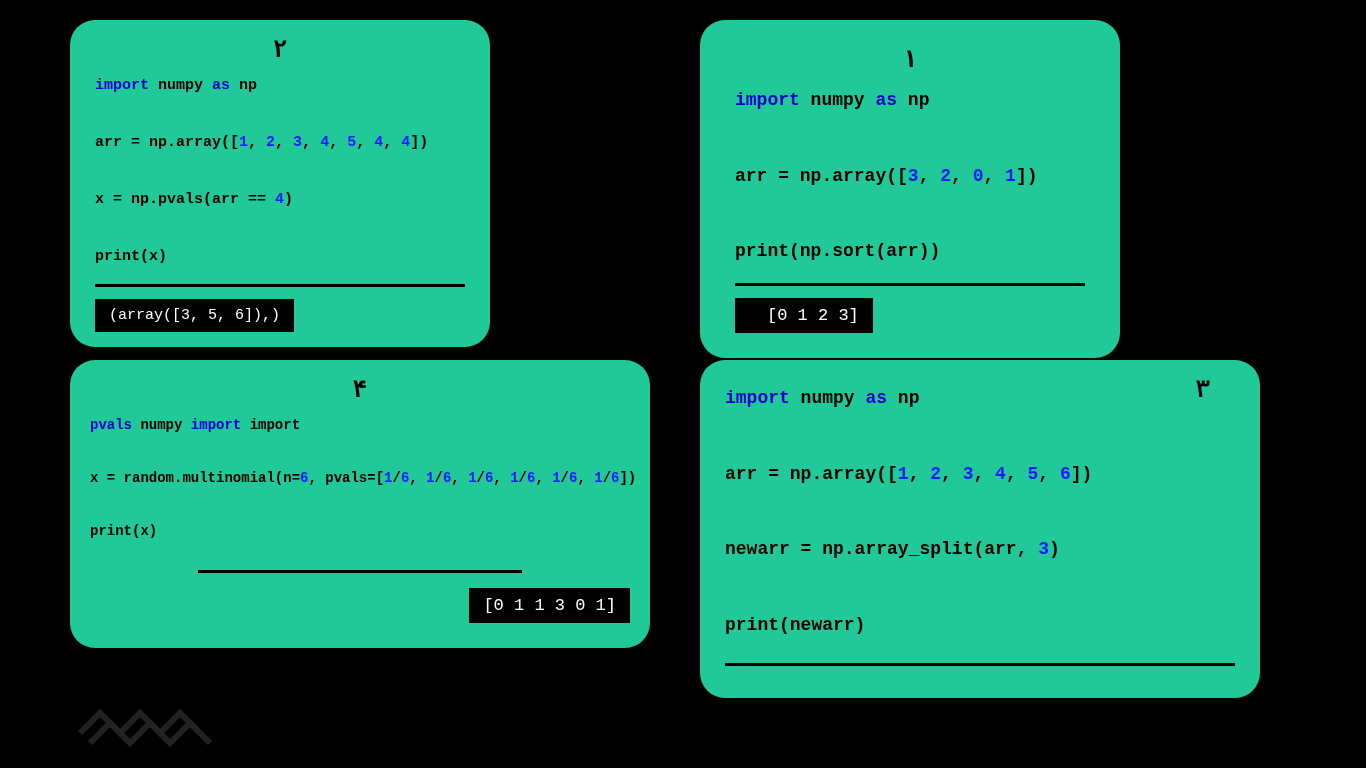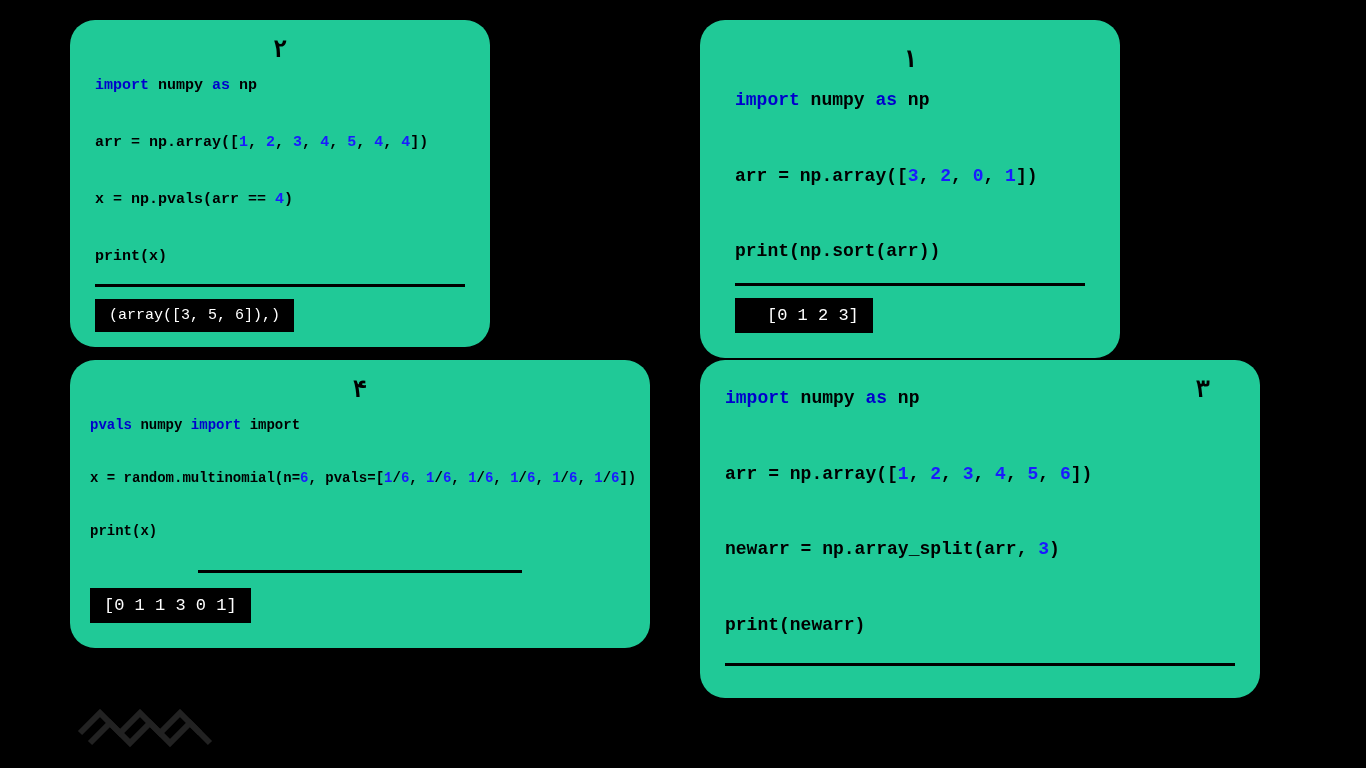--- a/index.html
+++ b/index.html
@@ -48,21 +48,21 @@
     background: #000;
     color: #fff;
     padding: 8px 14px;
     font-family: 'Courier New', monospace;
     font-size: 15px;
     font-weight: normal;
     white-space: pre;
   }
   .output-lg { font-size: 17px; padding-left: 32px; }
   .output-wrap { text-align: left; margin-top: 8px; }
-  .output-wrap.center { text-align: left; }
+  .output-wrap.center { text-align: right; }
   #card1 { top: 20px; left: 700px; width: 420px; padding: 25px 35px; }
   #card2 { top: 20px; left: 70px; width: 420px; }
   #card3 { top: 360px; left: 700px; width: 560px; padding: 20px 25px; }
   #card4 { top: 360px; left: 70px; width: 580px; padding: 15px 20px 25px; }
   .logo {
     position: absolute;
     bottom: 10px;
     left: 70px;
     width: 160px;
     height: 70px;

